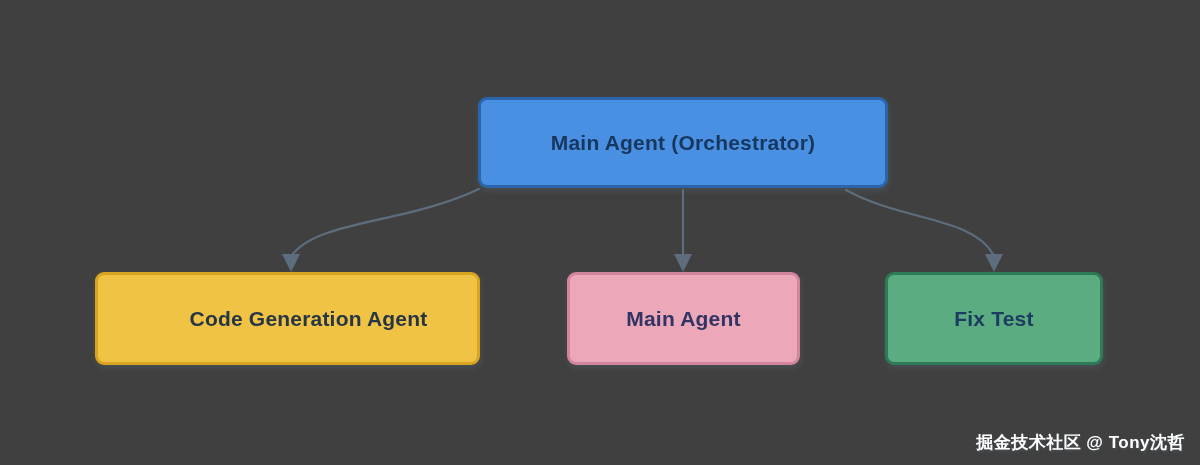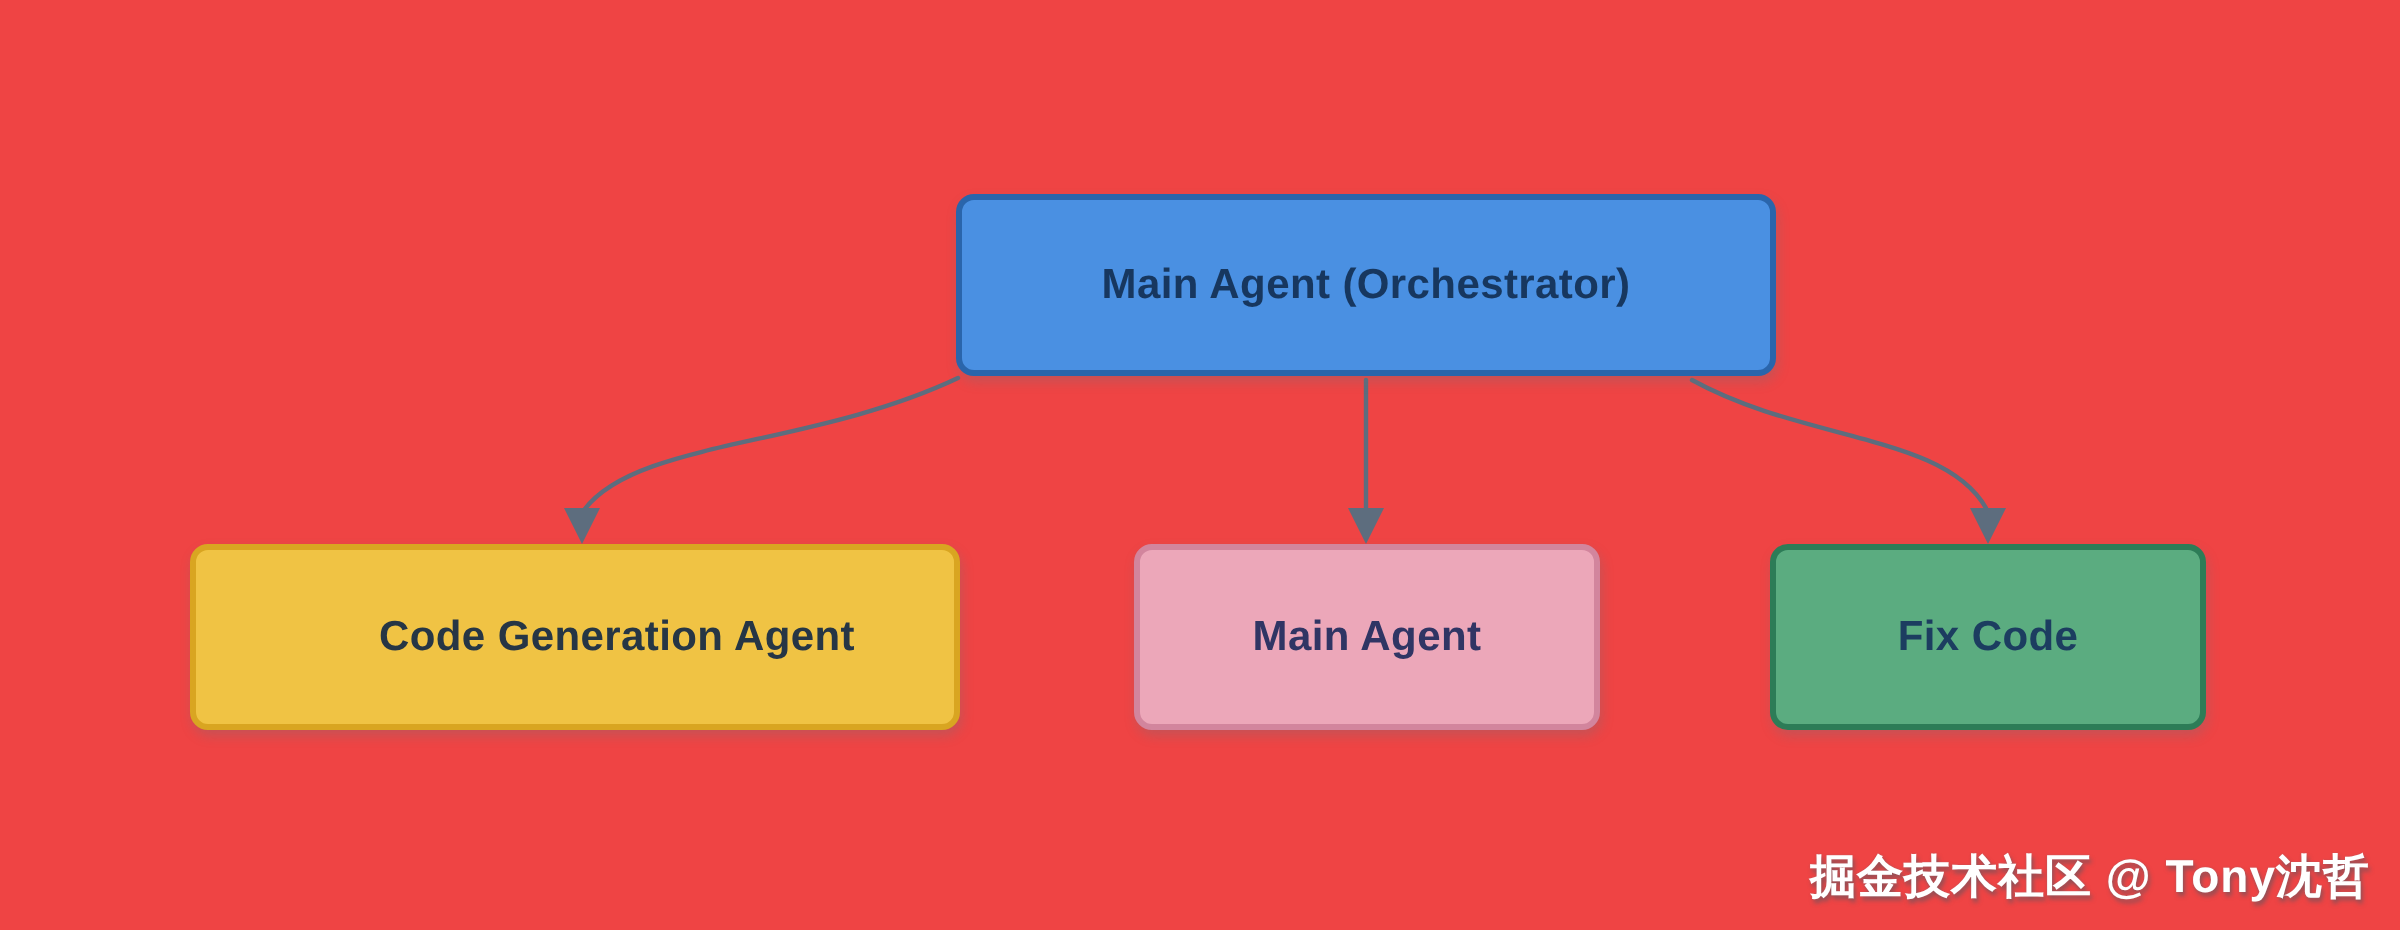--- a/index.html
+++ b/index.html
@@ -43,31 +43,31 @@
     text-align: center;
   }
   .node-main   { left: 478px; top:  97px; width: 410px; height: 91px; }
   .node-codegen{ left:  95px; top: 272px; width: 385px; height: 93px; }
   .node-test   { left: 567px; top: 272px; width: 233px; height: 93px; }
   .node-fix    { left: 885px; top: 272px; width: 218px; height: 93px; }
   .watermark {
     position: absolute;
     right: 15px;
     bottom: 11px;
-    font-size: 23px;
+    font-size: 17px;
     font-weight: 600;
     letter-spacing: 0.5px;
     text-shadow: 1px 2px 2px rgba(75, 88, 99, 0.55), 0 0 1px rgba(120, 130, 140, 0.4);
     white-space: nowrap;
   }
 </style>
 </head>
 <body>
 
-<div class="canvas" style="background: #ef4444;">
+<div class="canvas" style="background: #404040;">
 
   <svg class="connectors" viewBox="0 0 1200 465" xmlns="http://www.w3.org/2000/svg">
     <path d="M 479 189 C 405 224, 318 220, 292 255" style="stroke: rgb(93, 109, 126);"></path>
     <polygon points="291,272 282,254 300,254" style="fill: rgb(93, 109, 126);"></polygon>
     <path d="M 683 190 L 683 256" style="stroke: rgb(93, 109, 126);"></path>
     <polygon points="683,272 674,254 692,254" style="fill: rgb(93, 109, 126);"></polygon>
     <path d="M 846 190 C 902 221, 972 217, 993 254" style="stroke: rgb(93, 109, 126);"></path>
     <polygon points="994,272 985,254 1003,254" style="fill: rgb(93, 109, 126);"></polygon>
   </svg>
 
@@ -77,18 +77,18 @@
 
   <div class="node node-codegen" style="background: rgb(240, 195, 68); border-color: rgb(217, 165, 33); color: rgb(38, 54, 69); padding-left: 42px;">
     <span>Code Generation Agent</span>
   </div>
 
   <div class="node node-test" style="background: rgb(236, 167, 185); border-color: rgb(210, 133, 157); color: rgb(48, 53, 100);">
     <span>Main Agent</span>
   </div>
 
   <div class="node node-fix" style="background: rgb(91, 172, 128); border-color: rgb(45, 124, 87); color: rgb(28, 61, 96);">
-    <span>Fix Code</span>
+    <span>Fix Test</span>
   </div>
 
   <div class="watermark" style="color: rgb(255, 255, 255);">掘金技术社区 @ Tony沈哲</div>
 
 </div>
 
 </body></html>

